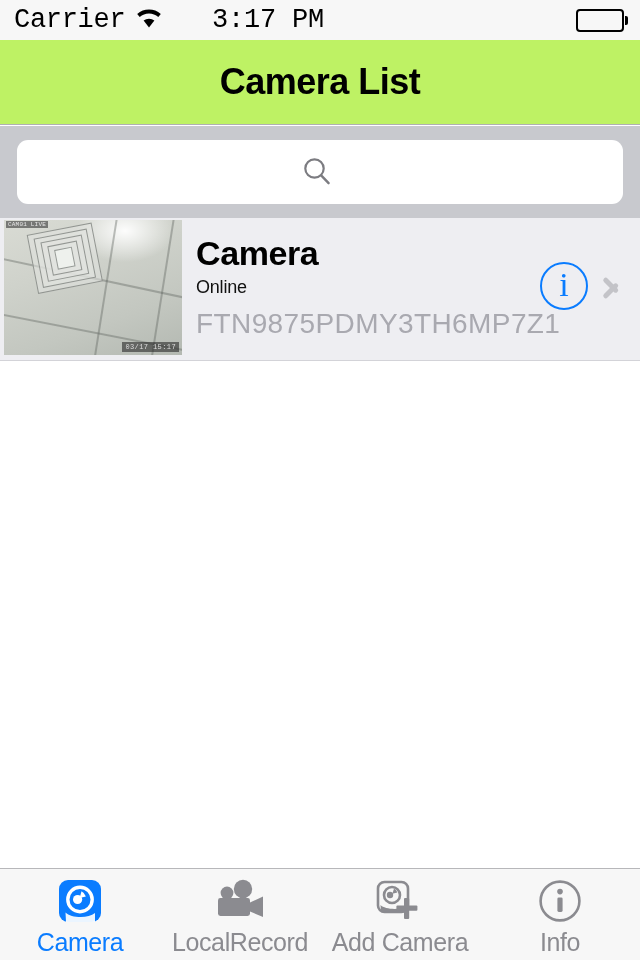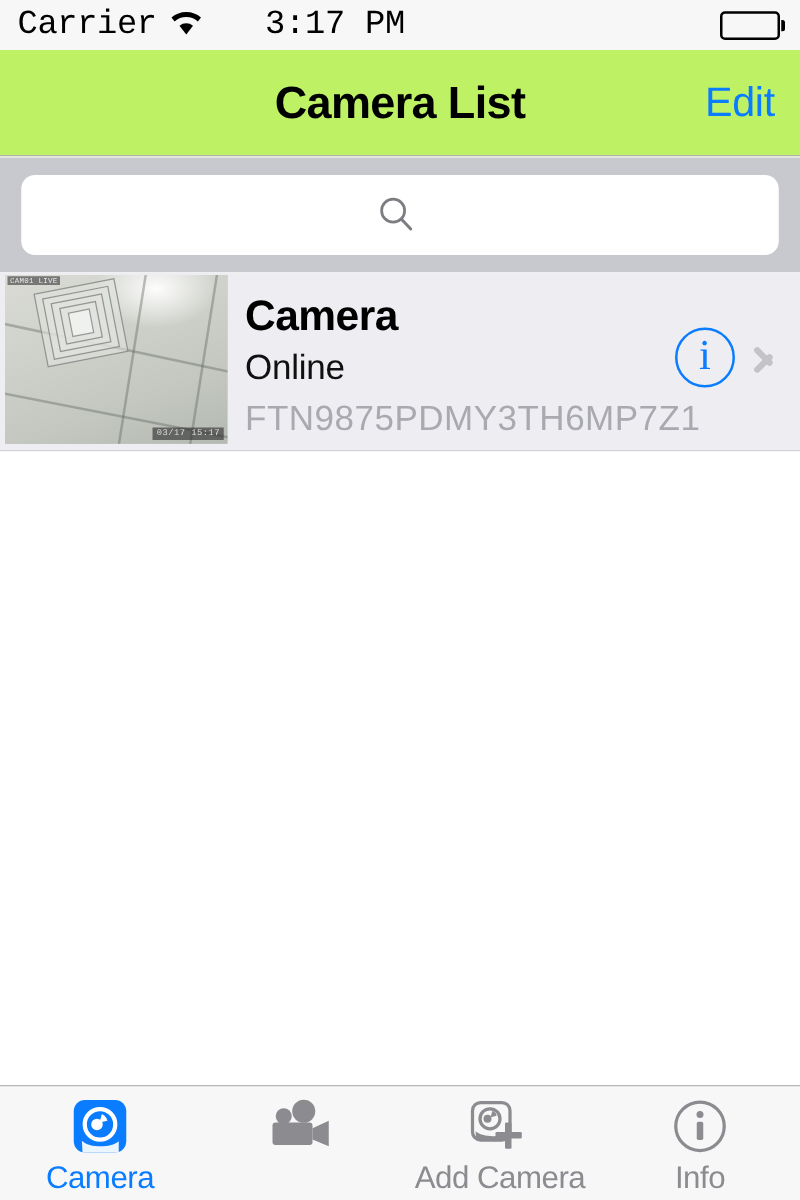--- a/index.html
+++ b/index.html
@@ -146,21 +146,21 @@
   .caminfo {
     flex:1 1 auto;
     padding:16px 0 0 14px;
     min-width:0;
   }
   .camname {
     font-size:34px; font-weight:bold; color:#000;
     letter-spacing:-0.4px; line-height:1.16;
   }
   .camstatus {
-    font-size:28px; color:#111; letter-spacing:-0.2px;
+    font-size:18px; color:#111; letter-spacing:-0.2px;
     margin-top:4px; line-height:1.18;
   }
   .camserial {
     font-size:28px; color:#a9a9b0; letter-spacing:0.4px;
     margin-top:8px; line-height:1.18; white-space:nowrap;
   }
   .camaccess {
     display:flex; align-items:center; gap:14px;
     padding-top:44px; padding-right:18px;
     flex:0 0 auto;
@@ -234,21 +234,20 @@
     <div class="sb-right">
       <span class="battery">
         <span class="battery-body"><span class="battery-fill"></span></span>
         <span class="battery-cap"></span>
       </span>
     </div>
   </div>
 
   <div class="navbar">
     <div class="nav-title">Camera List</div>
-    <div class="nav-edit">Edit</div>
   </div>
 
   <div class="searchband">
     <div class="searchfield">
       <span class="search-icon-wrap">
         <svg width="34" height="34" viewBox="0 0 34 34">
           <circle cx="14.5" cy="13.5" r="9.2" fill="none" stroke="#7c7c81" stroke-width="2.2"></circle>
           <line x1="21.4" y1="20.6" x2="28.6" y2="28.2" stroke="#7c7c81" stroke-width="2.4" stroke-linecap="round"></line>
         </svg>
       </span>
@@ -317,20 +316,21 @@
 
     <div class="tab">
       <span class="tab-icon">
         <svg width="54" height="44" viewBox="0 0 54 44">
           <circle cx="30" cy="10" r="9.2" fill="#8b8b90"></circle>
           <circle cx="14" cy="14" r="6.4" fill="#8b8b90"></circle>
           <rect x="5" y="19" width="32" height="18" rx="2.4" fill="#8b8b90"></rect>
           <path d="M37 23.5 L50 17.5 L50 38 L37 32.5 Z" fill="#8b8b90"></path>
         </svg>
       </span>
+      <span class="tab-label">LocalRecord</span>
     </div>
 
     <div class="tab">
       <span class="tab-icon">
         <svg width="50" height="46" viewBox="0 0 50 46">
           <rect x="3" y="4" width="30" height="30" rx="6.5" fill="none" stroke="#8b8b90" stroke-width="2.6"></rect>
           <circle cx="17" cy="17" r="8" fill="none" stroke="#8b8b90" stroke-width="2.6"></circle>
           <circle cx="15" cy="17" r="3.2" fill="#8b8b90"></circle>
           <path d="M19 10.4 a6.6 6.6 0 0 1 3.4 4.2 L17.4 15.8 Z" fill="#8b8b90"></path>
           <path d="M5.5 27 C10 31.5 25 32.5 31 28 L31 33.8 L6 33.8 Z" fill="#8b8b90"></path>

